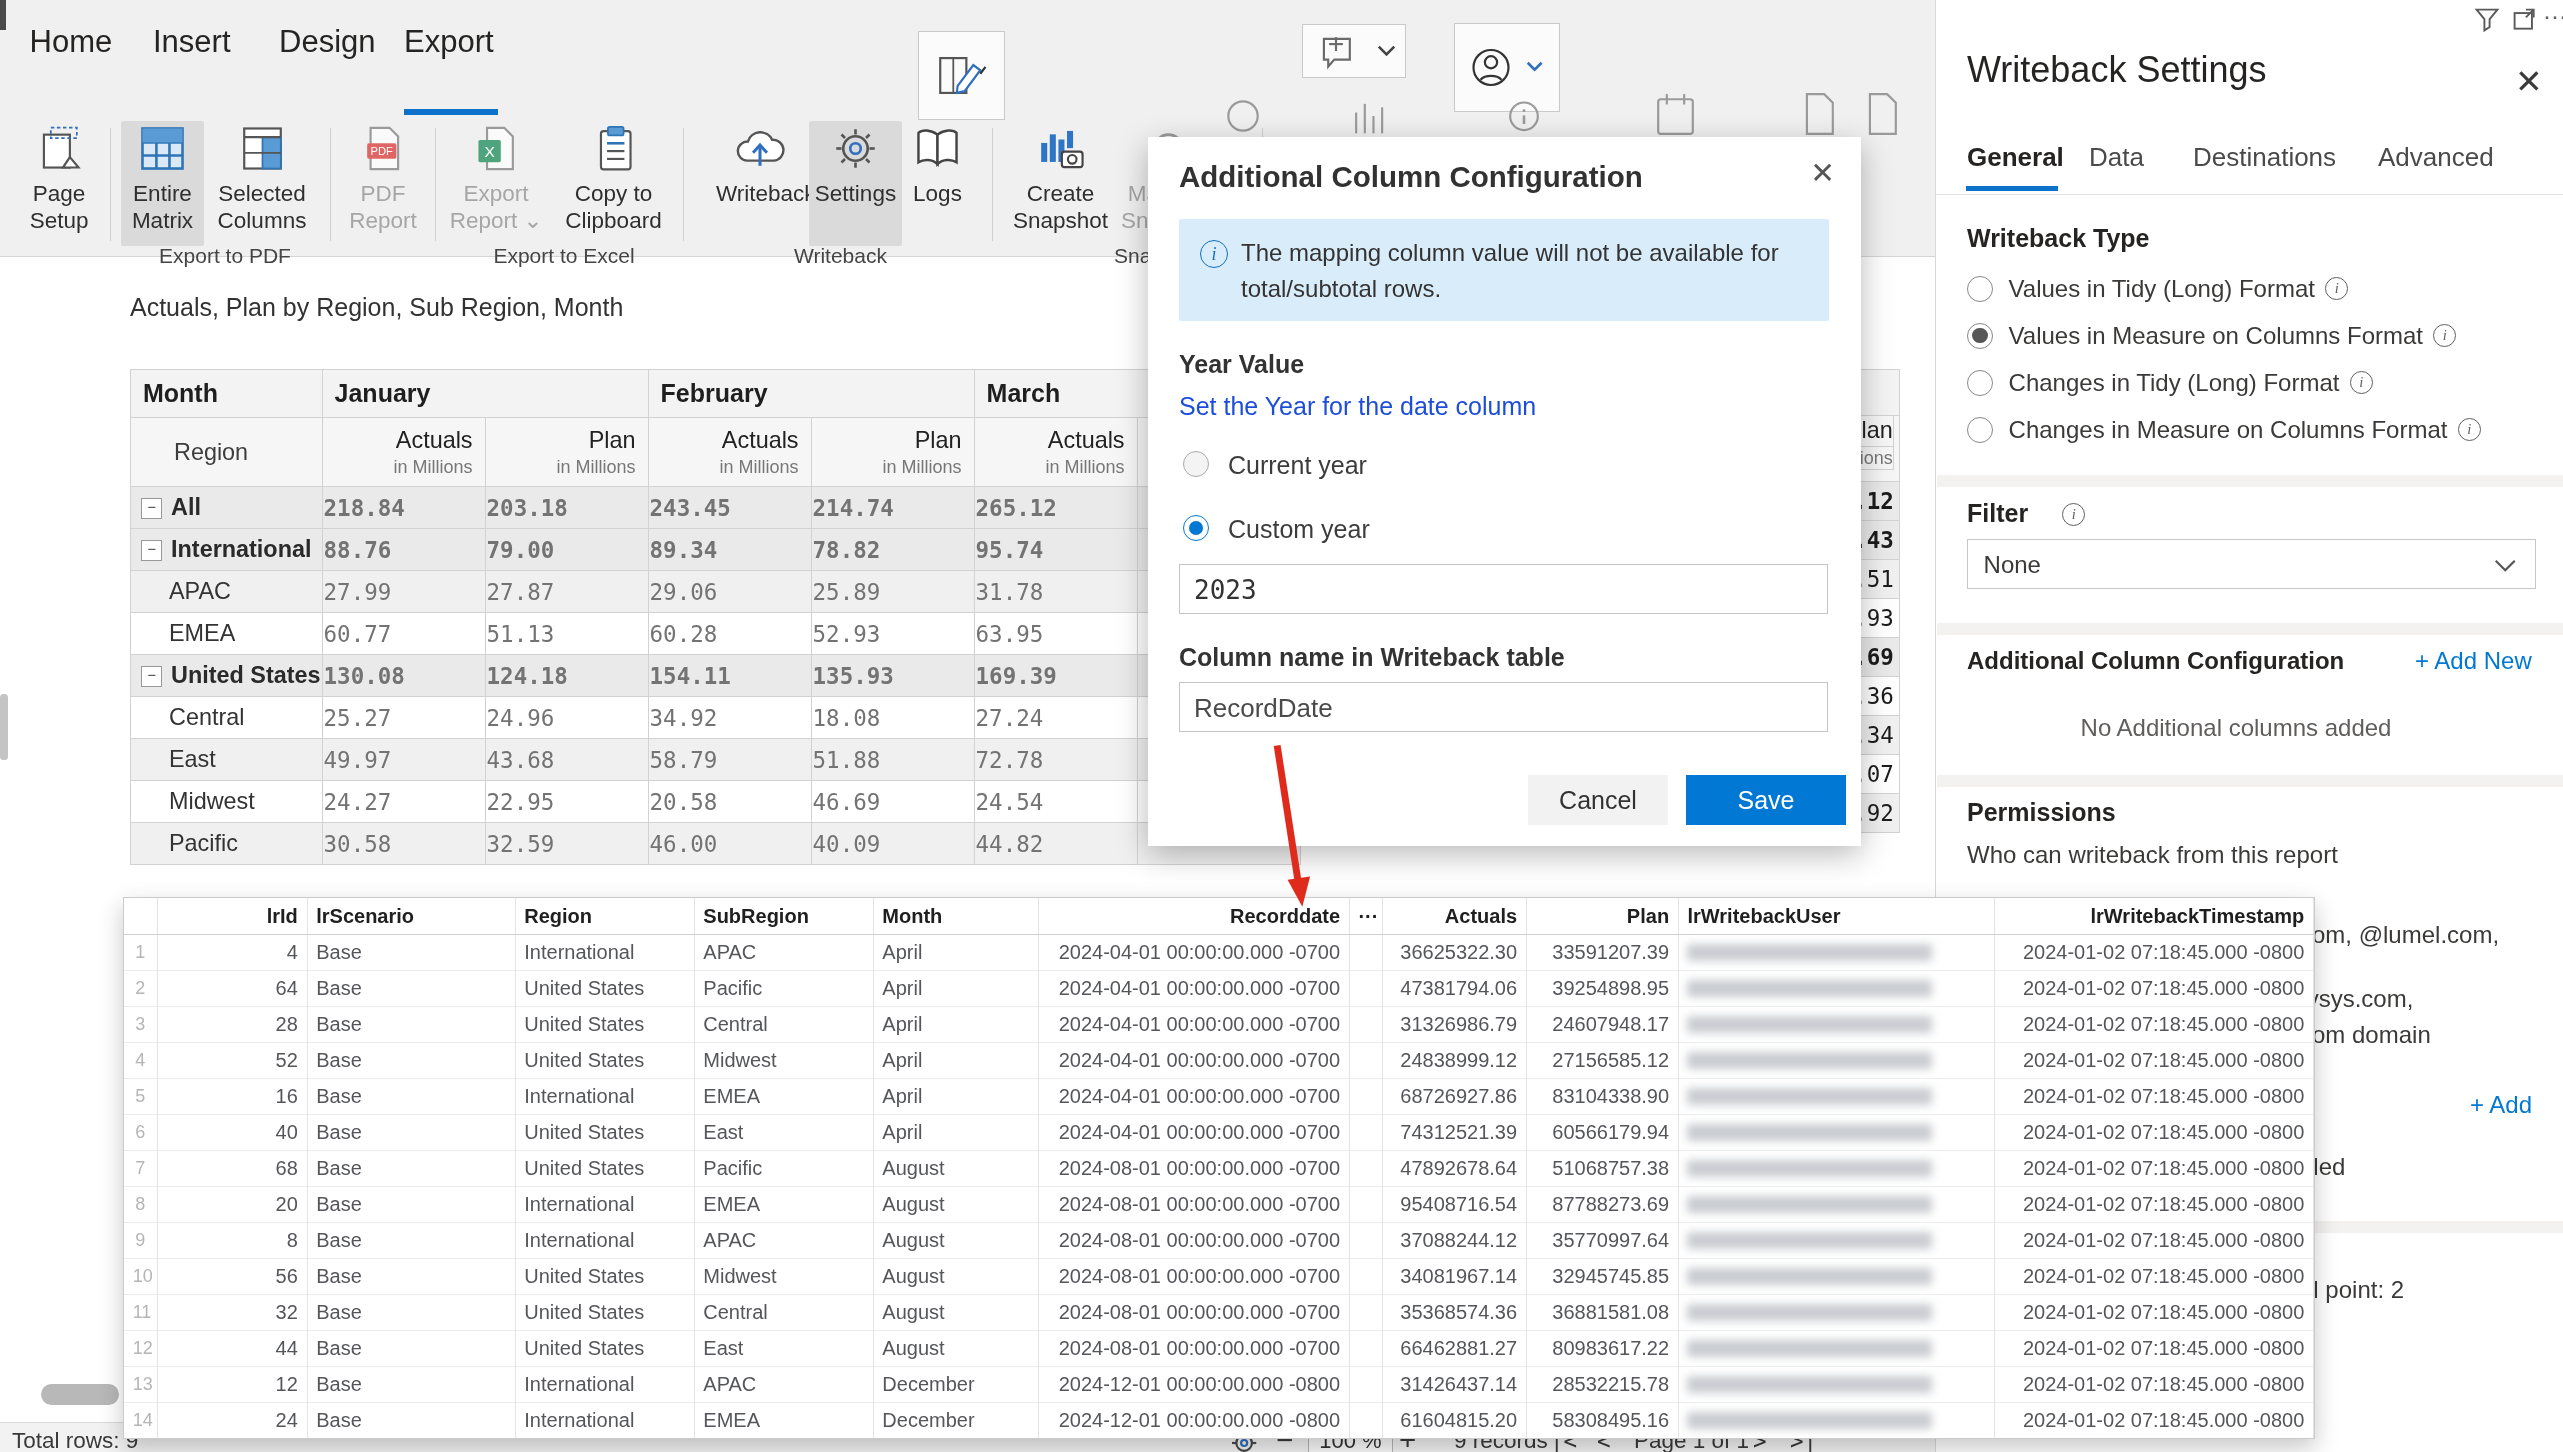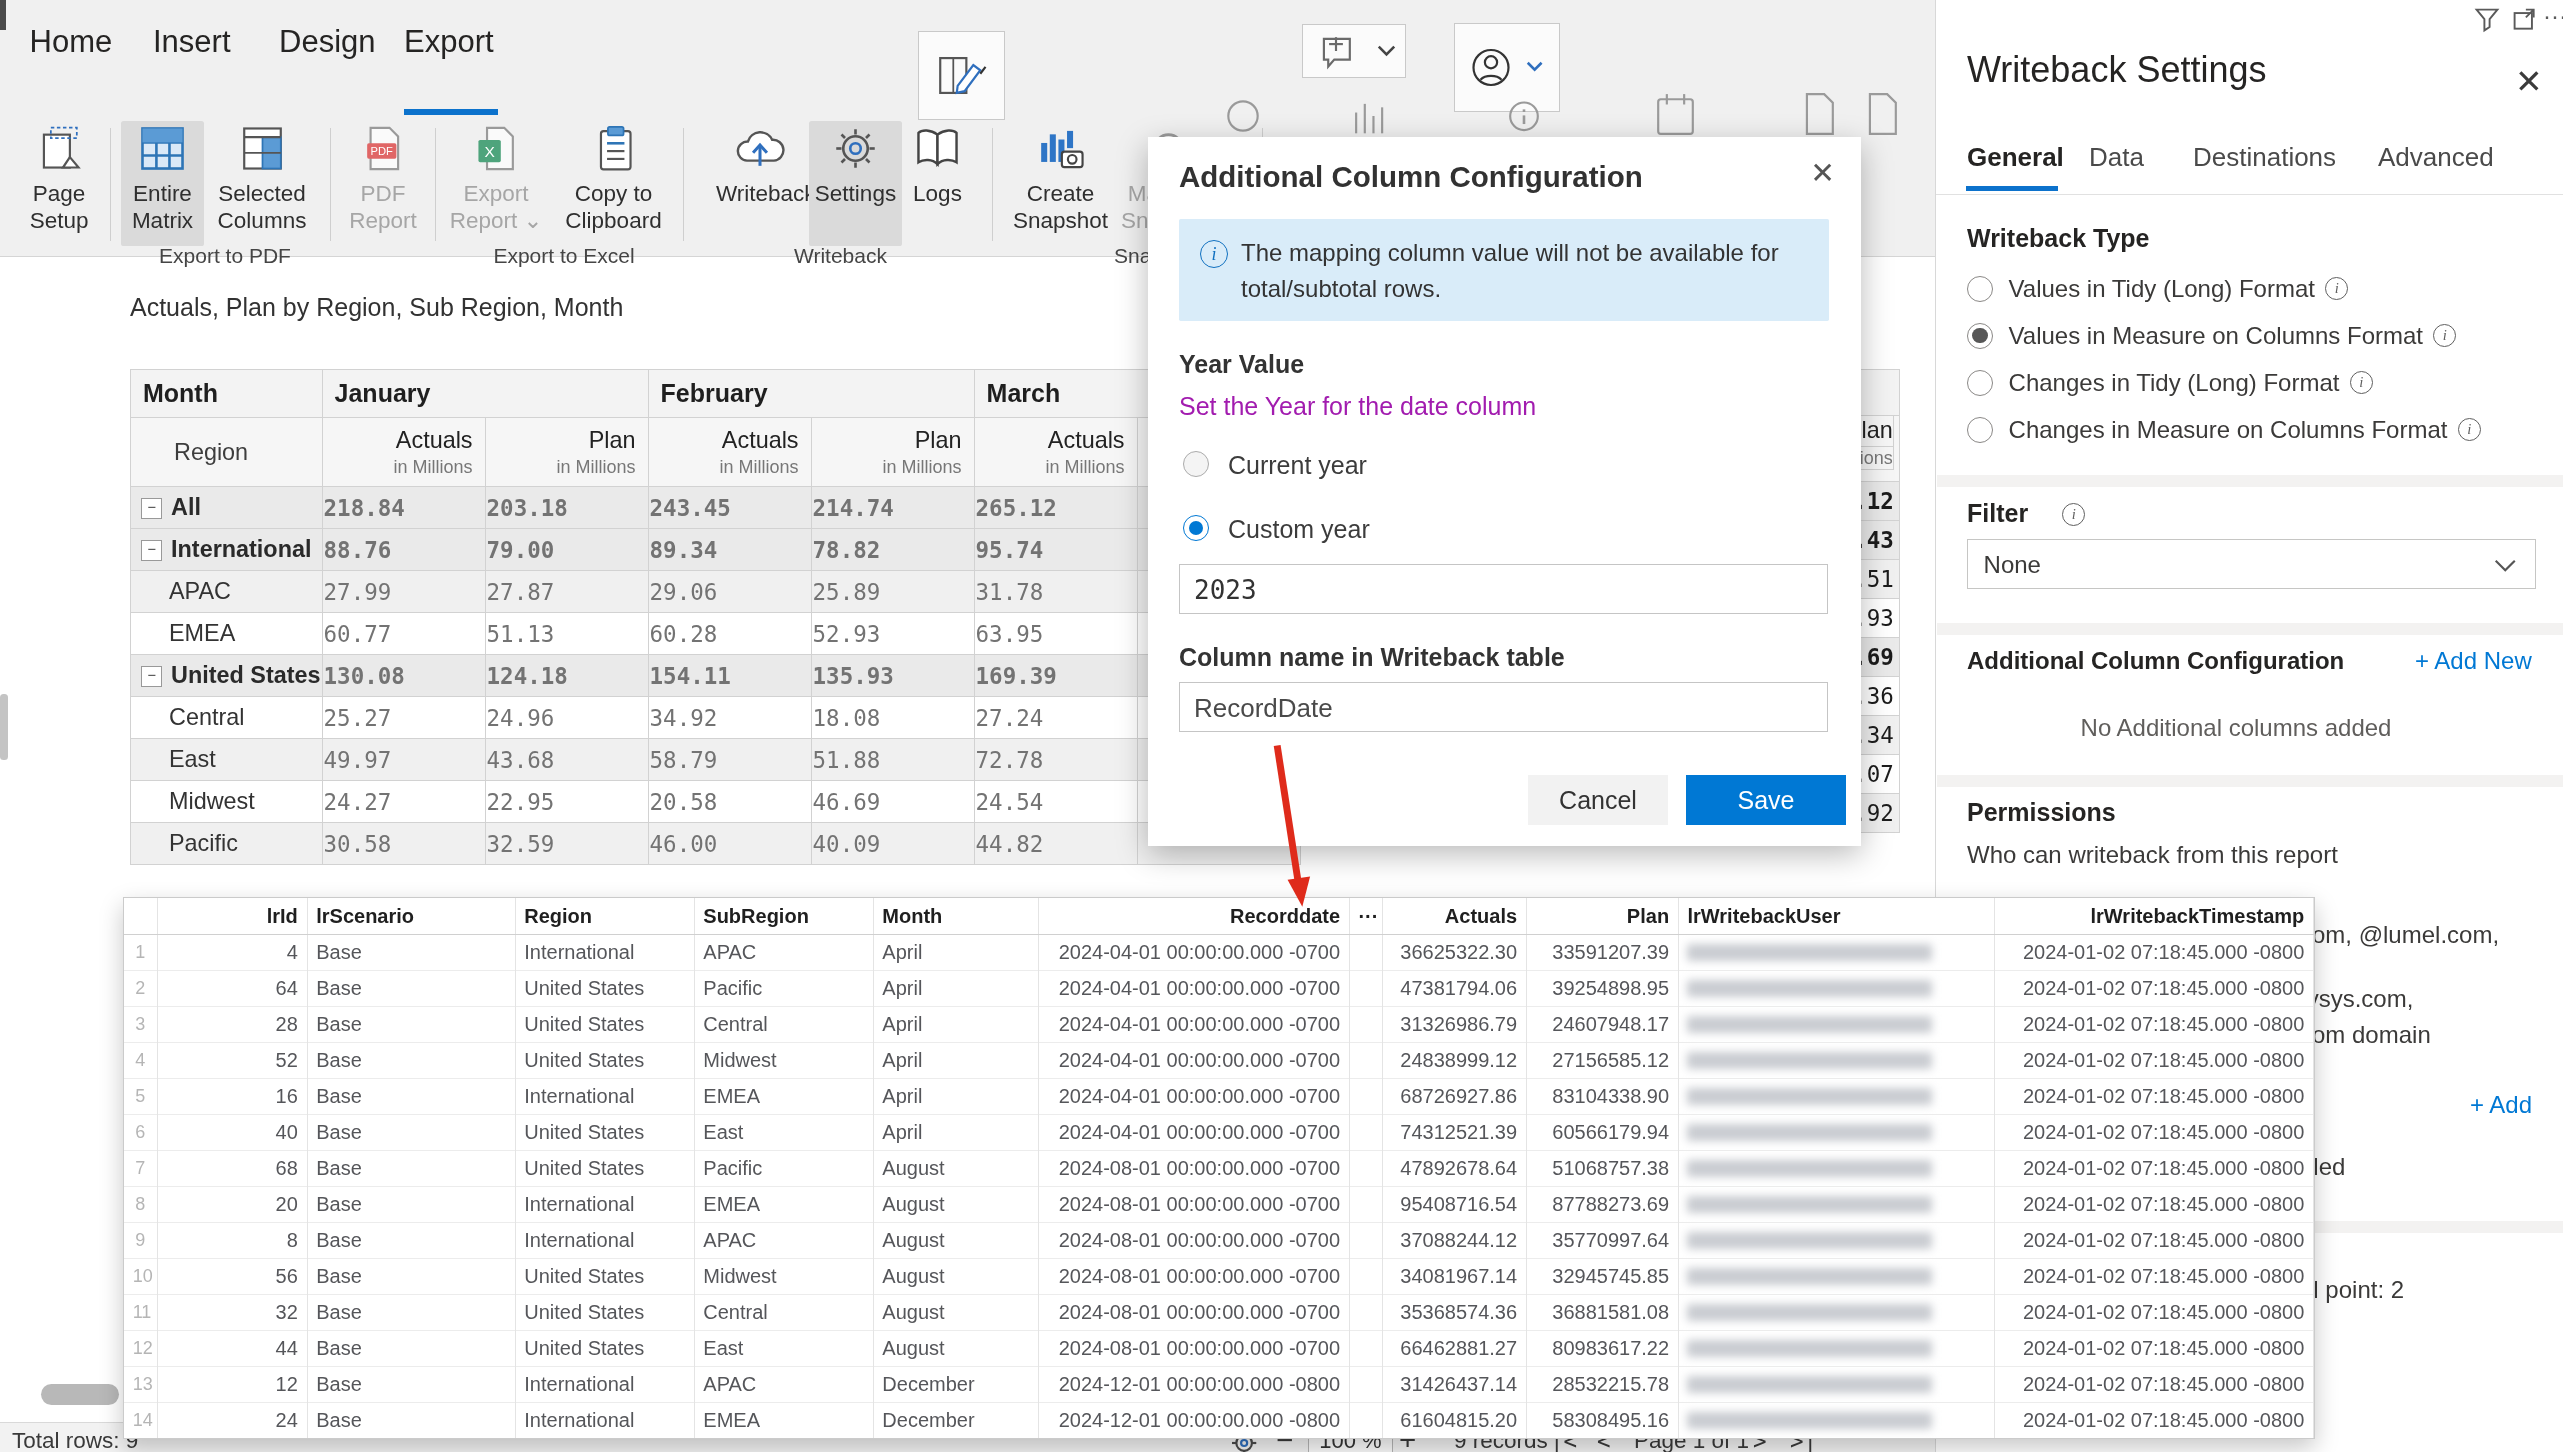--- a/index.html
+++ b/index.html
@@ -48,21 +48,21 @@
   .fitem{position:absolute;top:5.2px;font-size:22.5px;color:#3a3a3a;}
   .zoombox{position:absolute;left:1308px;top:2.6px;width:83px;height:28px;border:0.9px solid #b5b5b5;background:#fafafa;text-align:center;line-height:28px;font-size:22px;color:#333;}
   
   .modal{position:absolute;left:1148px;top:137px;width:713px;height:709px;background:#fff;box-shadow:0 8.7px 29.5px rgba(0,0,0,.28);z-index:40;}
   .m-title{position:absolute;left:31px;top:22.5px;font-size:29.5px;font-weight:600;color:#323232;}
   .m-close{position:absolute;right:26px;top:19px;font-size:29.5px;color:#555;cursor:default;}
   .m-banner{position:absolute;left:31px;top:82px;width:650px;height:102px;background:#d9ecf9;border-radius:1.7px;}
   .m-info-ic{position:absolute;left:21px;top:21px;width:26px;height:26px;border:1.7px solid #1070c0;border-radius:50%;color:#1070c0;font-size:18px;text-align:center;line-height:26px;font-style:italic;font-family:"Liberation Serif",serif;}
   .m-banner-tx{position:absolute;left:62px;top:15.6px;width:564px;font-size:24px;color:#333;line-height:36px;}
   .m-h{position:absolute;left:31px;font-size:25px;font-weight:600;color:#333;}
-  .m-hint{position:absolute;left:31px;top:255px;font-size:25px;color:#a21caf;}
+  .m-hint{position:absolute;left:31px;top:255px;font-size:25px;color:#1d4ed8;}
   .m-radio{position:absolute;left:35px;display:flex;align-items:flex-start;}
   .rc{width:24px;height:24px;border:1.7px solid #ababab;border-radius:50%;background:#f4f4f4;}
   .rc.on{border-color:#0078d4;background:#fff;position:relative;}
   .rc.on:after{content:"";position:absolute;left:5.2px;top:5.2px;width:14px;height:14px;border-radius:50%;background:#0078d4;}
   .m-radio span.lbl{margin-left:19px;font-size:25px;color:#3c3c3c;}
   .m-input{position:absolute;left:31px;width:649px;height:50px;border:0.9px solid #c5c5c5;background:#fff;font-size:26px;color:#333;line-height:50px;padding-left:14px;box-sizing:border-box;}
   .btn{position:absolute;height:50px;text-align:center;line-height:50px;font-size:25px;cursor:default;}
   .btn.cancel{left:380px;top:638px;width:140px;background:#f2f2f2;color:#333;}
   .btn.save{left:538px;top:638px;width:160px;background:#0078d4;color:#fff;}
   

